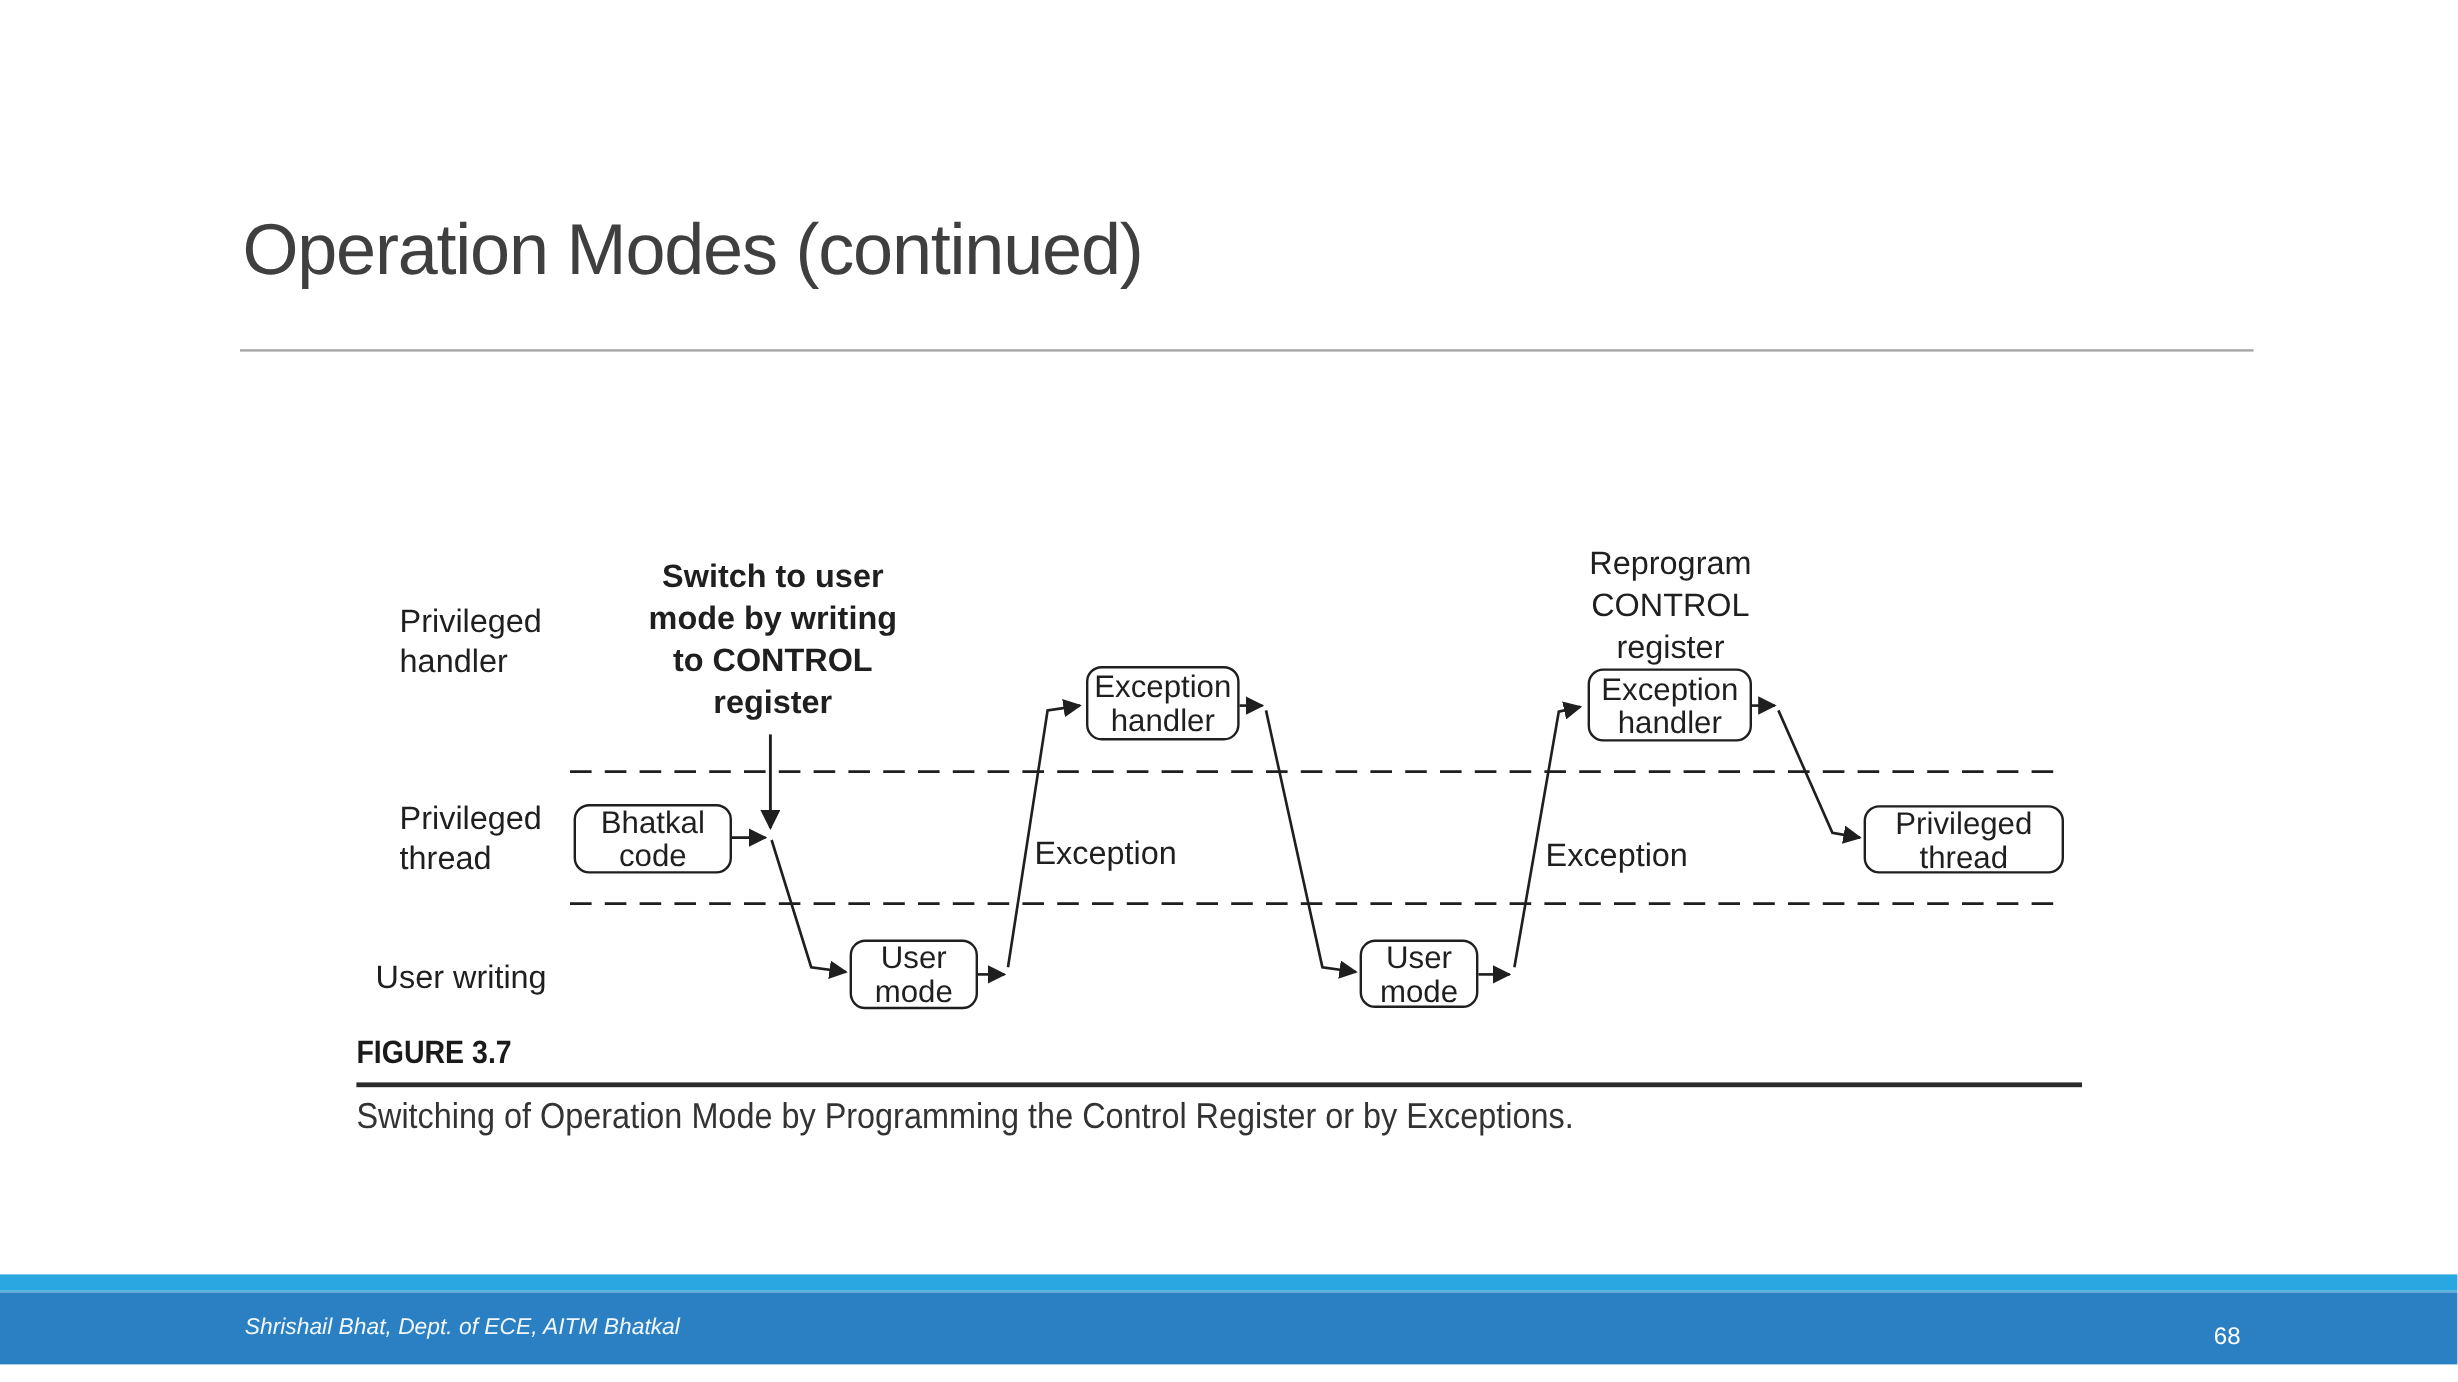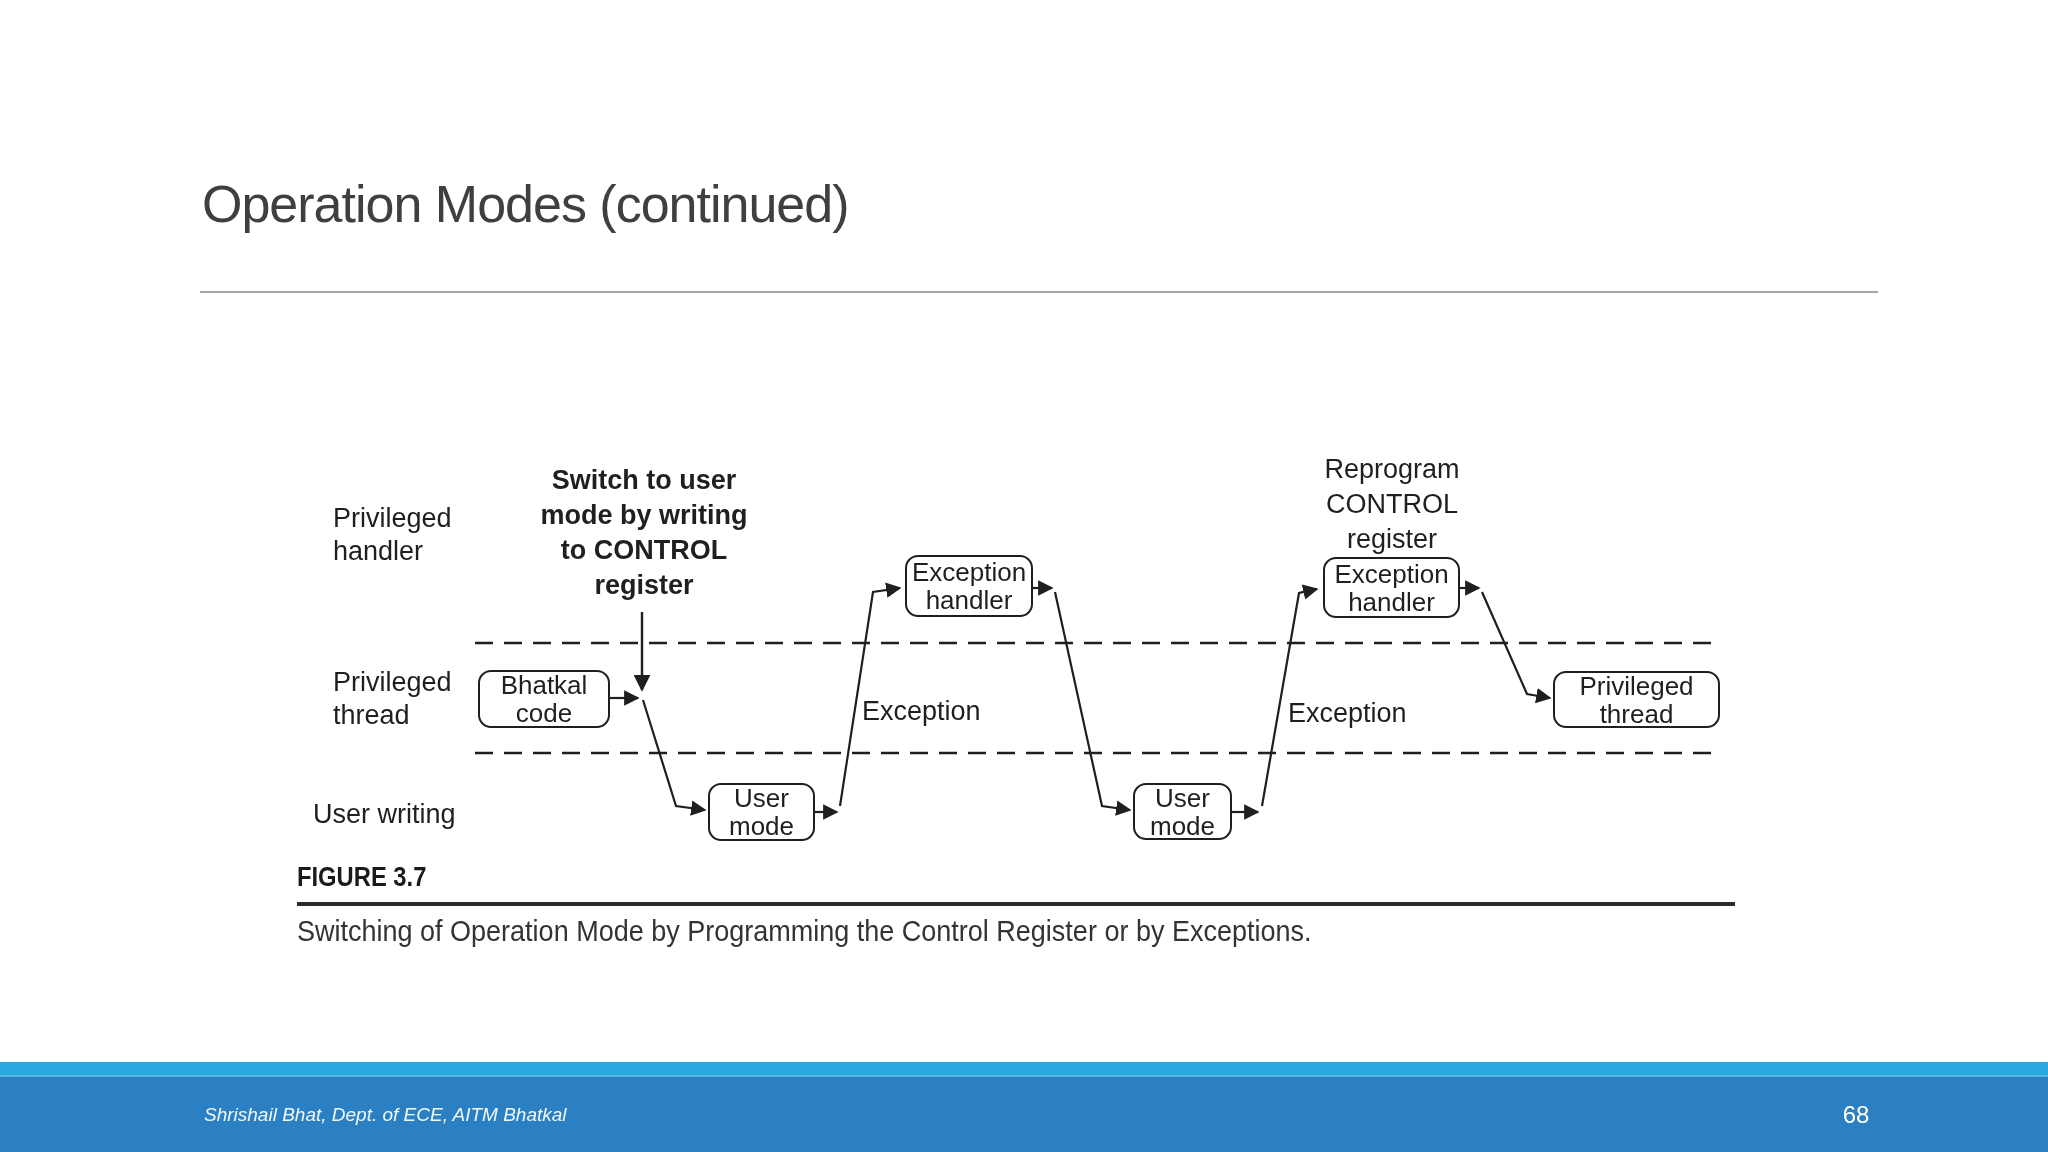--- a/index.html
+++ b/index.html
@@ -8,21 +8,21 @@
     --title-text:#3f3f3f;
     --rule:#a6a6a6;
     --ink:#1f1f1f;
   }
   *{margin:0;padding:0;box-sizing:border-box;}
   html,body{width:2048px;height:1152px;}
   body{font-family:"Liberation Sans",sans-serif;background:#ffffff;overflow:hidden;}
   .slide{position:relative;width:2048px;height:1152px;background:#ffffff;}
 
   
-  .title{position:absolute;left:202px;top:178px;font-size:52px;line-height:1;
+  .title{position:absolute;left:202px;top:178px;font-size:60px;line-height:1;
          font-weight:400;color:var(--title-text);letter-spacing:-1px;white-space:nowrap;}
   .title-rule{position:absolute;left:200px;top:291px;width:1678px;height:2px;background:var(--rule);}
 
   
   .figure{position:absolute;inset:0;}
   .linework{position:absolute;left:0;top:0;width:2048px;height:1152px;pointer-events:none;}
 
   .fig-text{position:absolute;color:var(--ink);font-size:27px;line-height:35px;white-space:pre-line;}
   .fig-text.center{text-align:center;}
   .row-label{line-height:33px;}
@@ -33,25 +33,25 @@
 
   .fig-label{position:absolute;left:297px;top:862px;font-size:27px;font-weight:bold;color:#1a1a1a;
              transform:scaleX(0.88);transform-origin:left top;letter-spacing:0px;white-space:nowrap;}
   .fig-rule{position:absolute;left:297px;top:902px;width:1438px;height:3.5px;background:#2b2b2b;}
   .fig-caption{position:absolute;left:297px;top:914px;font-size:30px;color:#333;
                transform:scaleX(0.90);transform-origin:left top;white-space:nowrap;}
 
   
   .footer-strip{position:absolute;left:0;top:1062px;width:2048px;height:13px;background:var(--accent-strip);}
   .footer-sep{position:absolute;left:0;top:1075px;width:2048px;height:2px;background:#5bb4e0;}
-  .footer-bar{position:absolute;left:0;top:1077px;width:2048px;height:75px;background:var(--footer-bar);
+  .footer-bar{position:absolute;left:0;top:1077px;width:2048px;height:60px;background:var(--footer-bar);
               display:flex;align-items:center;text-align:right;}
   .footer-credit{margin-left:204px;color:#f2f7fb;font-size:19px;font-style:italic;}
   .page-number{position:absolute;left:1800px;top:0;height:75px;width:112px;display:flex;
-               align-items:center;justify-content:center;color:#ffffff;font-size:24px;}
+               align-items:center;justify-content:center;color:#ffffff;font-size:20px;}
 </style>
 </head>
 <body>
 
 <div class="slide">
 
   <div class="title">Operation Modes (continued)</div>
   <div class="title-rule"></div>
 
   <div class="figure">

